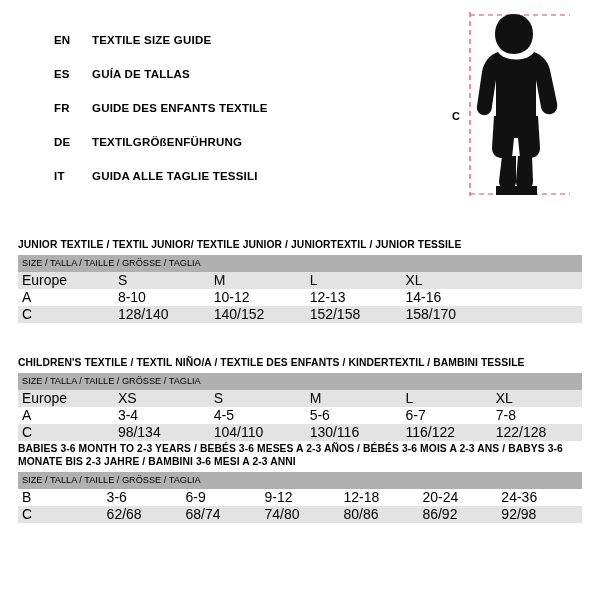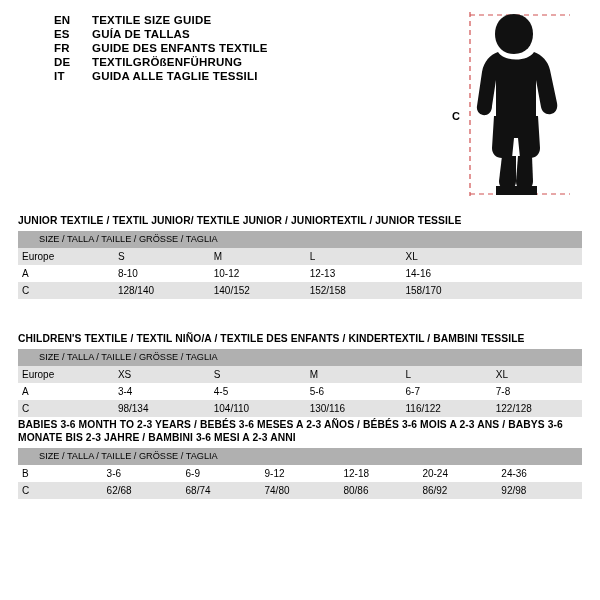--- a/index.html
+++ b/index.html
@@ -35,20 +35,21 @@
   .lang-code {
     width: 38px;
     font-size: 11.5px;
     font-weight: bold;
     letter-spacing: 0.2px;
   }
   .lang-title {
     font-size: 11.5px;
     font-weight: bold;
     letter-spacing: 0.2px;
+    margin-top: 20px;
   }
 
   
   .figure-wrap {
     position: absolute;
     left: 452px;
     top: 6px;
     width: 140px;
     height: 195px;
   }
@@ -59,44 +60,45 @@
     top: 104px;
     font-size: 11px;
     font-weight: bold;
   }
 
   
   .section {
     position: absolute;
     left: 18px;
     width: 564px;
+    margin-top: 24px;
   }
   .section-title {
     font-size: 10.3px;
     font-weight: bold;
     letter-spacing: 0.1px;
     margin-bottom: 4px;
     line-height: 13px;
   }
   table.size-table {
     border-collapse: collapse;
     width: 100%;
     table-layout: fixed;
   }
   table.size-table td {
-    font-size: 10px;
+    font-size: 14px;
     padding: 3px 0 3px 4px;
     vertical-align: middle;
     line-height: 11px;
   }
   tr.head-row td {
     background: #b0b0b0;
     font-size: 9.2px;
     font-weight: normal;
-    padding: 3px 0 3px 21px;
+    padding: 3px 0 3px 4px;
   }
   tr.shade td { background: #e3e3e3; }
   tr.plain td { background: #ffffff; }
 
   
   .footnotes {
     position: absolute;
     left: 22px;
     top: 533px;
     width: 560px;

